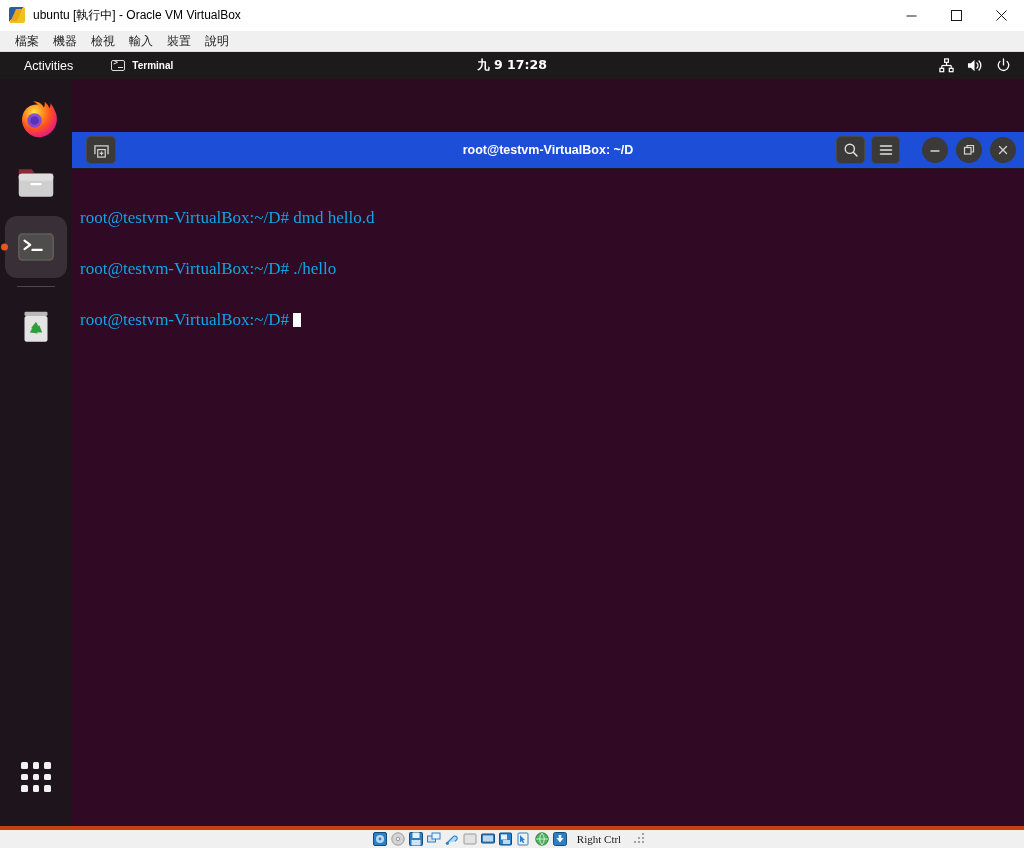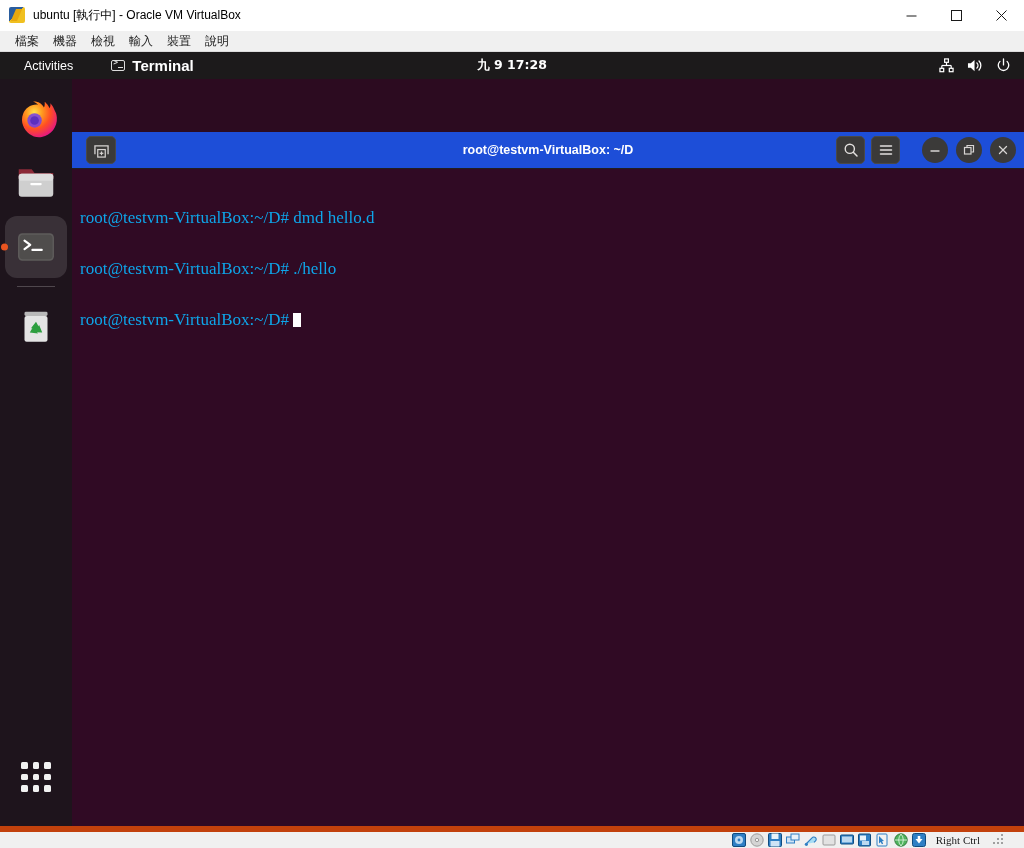--- a/index.html
+++ b/index.html
@@ -113,21 +113,21 @@
     font-weight: 400;
     font-size: 12.5px;
     text-align: right;
   }
   #app-indicator {
     display: flex; align-items: center;
     gap: 7px;
     margin-left: 28px;
     height: 27px;
     color: #ffffff;
-    font-size: 15px;
+    font-size: 10px;
     font-weight: 700;
   }
   .term-glyph {
     width: 14px; height: 11px;
     border: 1.4px solid #dcdcdc;
     border-radius: 2px;
     position: relative;
     display: inline-block;
   }
   .term-glyph::before {
@@ -300,25 +300,25 @@
     width: 8px; height: 14px;
     background: #ffffff;
     vertical-align: -2px;
   }
 
   
   #vbox-statusbar {
     height: 22px;
     flex: 0 0 22px;
     background: #f0f0f0;
-    border-top: 6px solid #c2410c;
-    display: flex;
-    align-items: center;
-    justify-content: flex-end;
-    padding-right: 20px;
+    border-top: 4px solid #c2410c;
+    display: flex;
+    align-items: center;
+    justify-content: center;
+    padding-right: 6px;
     gap: 4px;
   }
   .sb-icon {
     width: 14px; height: 14px;
     display: flex; align-items: center; justify-content: center;
   }
   .sb-icon svg { display: block; }
   #sb-hostkey {
     font-size: 11px;
     color: #1a1a1a;

